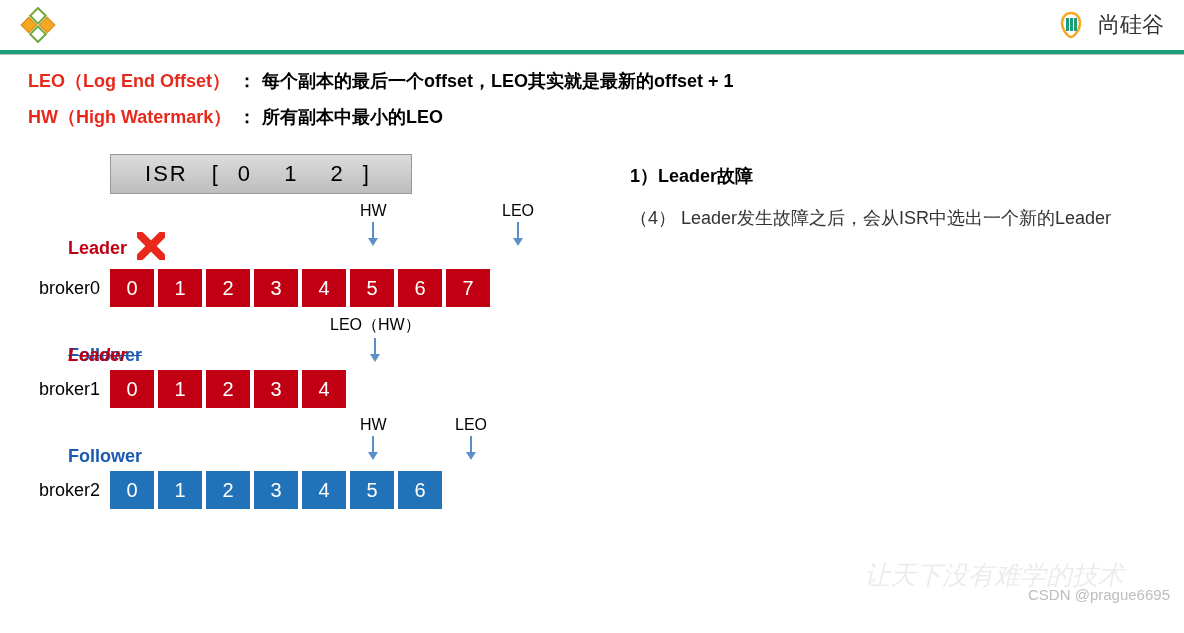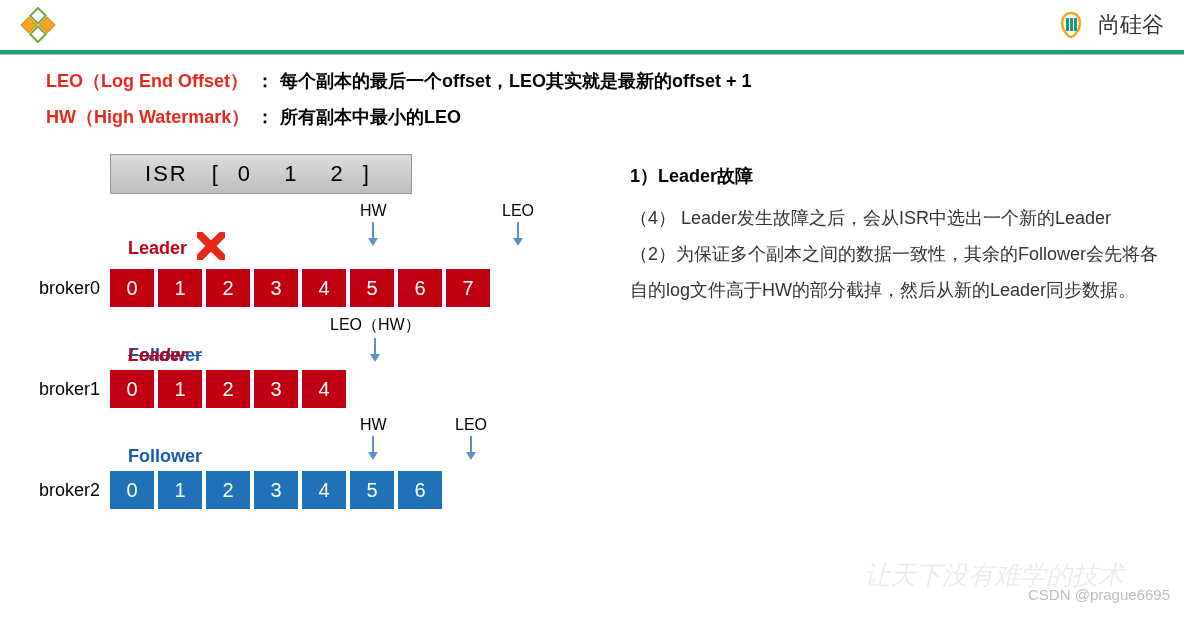--- a/index.html
+++ b/index.html
@@ -4,33 +4,33 @@
 <style>
   * { margin: 0; padding: 0; box-sizing: border-box; }
   body { font-family: "Microsoft YaHei", Arial, sans-serif; width: 1184px; height: 633px; background: #fff; position: relative; overflow: hidden; }
   .header { display: flex; align-items: center; padding: 8px 20px; height: 50px; }
   .logo-left { width: 36px; height: 36px; margin-right: 14px; }
   .title { color: #e8281b; font-size: 26px; font-weight: 500; }
   .logo-right { position: absolute; right: 20px; top: 10px; display: flex; align-items: center; font-size: 22px; color: #333; font-family: "KaiTi","STKaiti","SimSun",serif; gap: 8px; }
   .logo-right-icon { width: 30px; height: 30px; margin-right: 4px; }
   .divider { height: 4px; background: #1b9c7b; width: 100%; box-shadow: 0 1px 0 #c0c0c0; }
   .definitions { padding: 10px 24px 4px 28px; font-size: 18px; line-height: 1.9; }
-  .def-row { display: flex; align-items: center; margin-bottom: 2px; margin-left: 18px; }
+  .def-row { display: flex; align-items: center; margin-bottom: 2px; }
   .def-term { color: #e8281b; font-weight: bold; min-width: 210px; }
   .def-colon { font-weight: bold; margin: 0 6px 0 0; }
   .def-desc { font-weight: bold; color: #000; }
   .main { display: flex; padding: 14px 20px 0 20px; }
   .left { width: 580px; position: relative; }
   .right { flex: 1; padding-left: 30px; padding-top: 10px; }
   .isr-box { margin-left: 90px; width: 302px; height: 40px; background: linear-gradient(#dcdcdc,#bdbdbd); border: 1px solid #999; display: flex; align-items: center; justify-content: center; font-size: 22px; letter-spacing: 2px; }
   .isr-label { margin-right: 18px; }
   .isr-bracket { margin: 0 6px; }
   .isr-ids span { margin: 0 12px; }
   .broker-block { margin-top: 38px; }
-  .role-label { font-size: 18px; font-weight: bold; margin-left: 108px; display: flex; align-items: center; }
+  .role-label { font-size: 18px; font-weight: bold; margin-left: 48px; display: flex; align-items: center; }
   .role-leader { color: #c00012; }
   .role-follower { color: #1a5ab0; }
   .role-newleader { color: #1a5ab0; position: relative; }
   .role-overlay { color: #c00012; position: absolute; left: 0; top: 0; font-style: italic; }
   .cross-icon { margin-left: 10px; }
   .broker-row { display: flex; align-items: center; margin-top: 4px; }
   .broker-name { width: 80px; font-size: 18px; text-align: right; margin-right: 10px; }
   .cells { display: flex; }
   .cell { width: 44px; height: 38px; color: #fff; font-size: 20px; display: flex; align-items: center; justify-content: center; margin-right: 4px; }
   .cell-red { background: #c00012; }
@@ -205,18 +205,17 @@
           <div class="cell cell-blue">6</div>
         </div>
       </div>
     </div>
 
   </div>
 
   <div class="right">
     <h3>1）Leader故障</h3>
     <p>（4） Leader发生故障之后，会从ISR中选出一个新的Leader</p>
-    <p>（2）为保证多个副本之间的数据一致性，其余的Follower会先将各自的log文件高于HW的部分截掉，然后从新的Leader同步数据。</p>
   </div>
 </div>
 
 <div class="watermark-bg">让天下没有难学的技术</div>
 <div class="watermark-br">CSDN @prague6695</div>
 
 </body></html>

